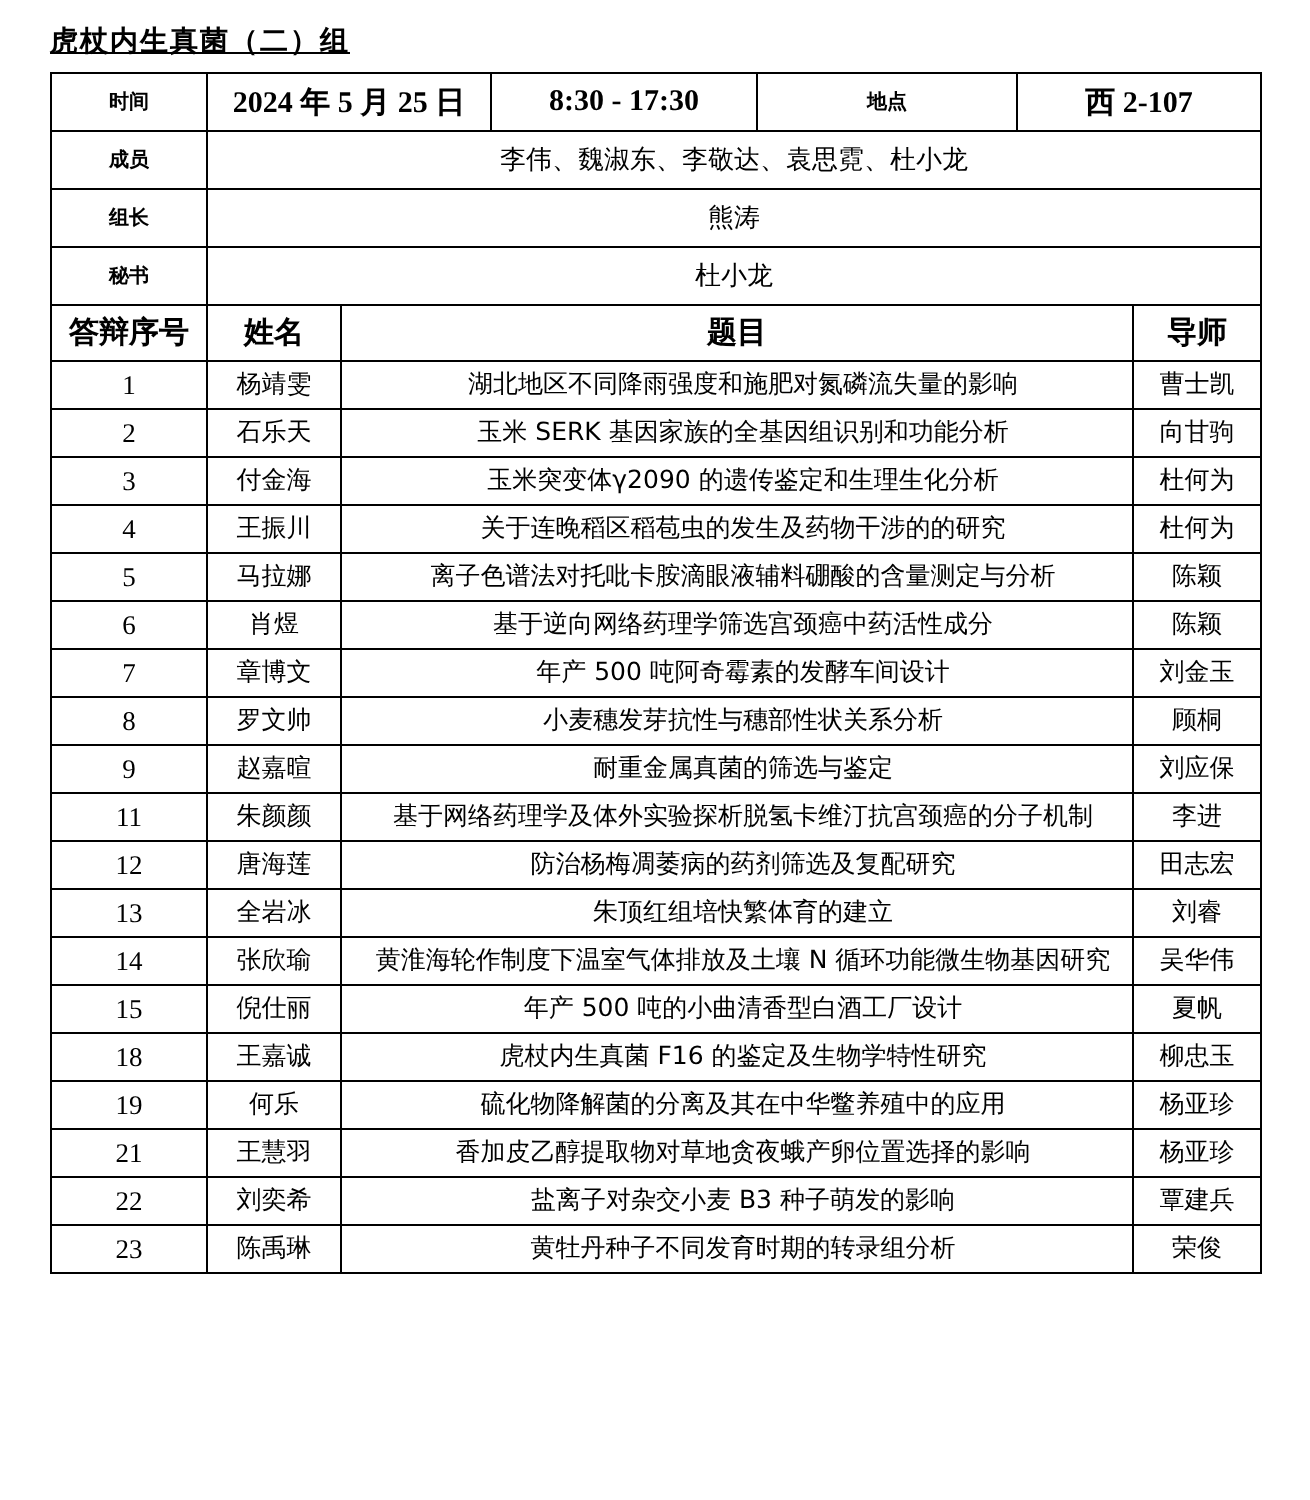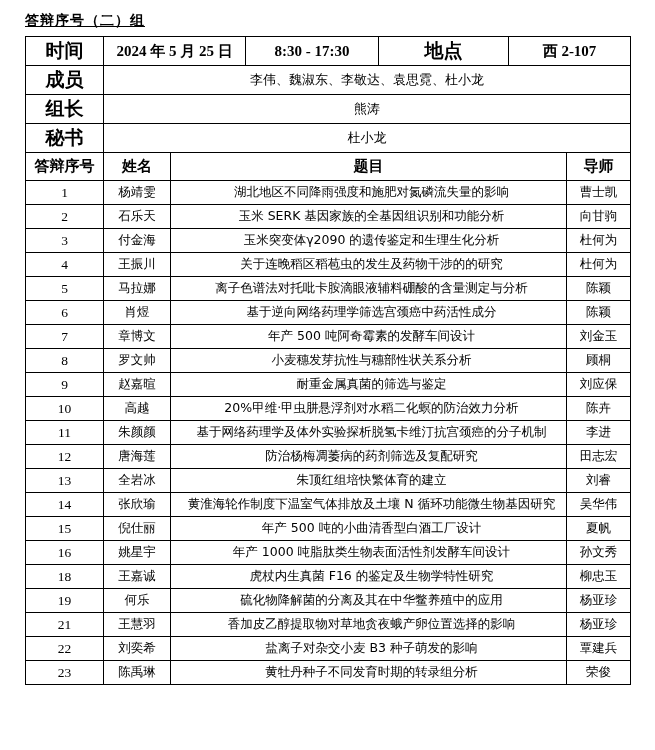--- a/index.html
+++ b/index.html
@@ -33,21 +33,21 @@
   td, th {
     border: 1px solid #000;
     padding: 0 2px;
     text-align: center;
     vertical-align: middle;
     overflow: hidden;
     white-space: nowrap;
   }
   
   .info-table td { height: 28px; font-size: 13px; }
-  .info-table .lbl { font-weight: bold; font-size: 19px; }
+  .info-table .lbl { font-weight: bold; font-size: 10px; }
   .info-table .val-strong {
     font-weight: bold;
     font-size: 15px;
     font-family: "Liberation Serif", "DejaVu Serif", serif;
   }
   
   .main-table { margin-top: -1px; }
   .main-table th {
     height: 27px;
     font-weight: bold;
@@ -61,21 +61,21 @@
   .main-table td.title-cell {
     text-align: center;
     padding-left: 8px;
   }
 </style>
 </head>
 <body>
 
 <div class="page">
 
-  <div class="doc-title">答辩序号（二）组</div>
+  <div class="doc-title">虎杖内生真菌（二）组</div>
 
   <table class="info-table">
     <colgroup>
       <col style="width:78px">
         <col style="width:142px">
         <col style="width:133px">
       <col style="width:130px">
         <col style="width:122px">
     </colgroup>
     <tbody>
@@ -173,26 +173,20 @@
       <td>顾桐</td>
     </tr>
 
     <tr>
       <td class="seq">9</td>
       <td>赵嘉暄</td>
       <td class="title-cell">耐重金属真菌的筛选与鉴定</td>
       <td>刘应保</td>
     </tr>
 
-    <tr>
-      <td class="seq">10</td>
-      <td>高越</td>
-      <td class="title-cell">20%甲维·甲虫肼悬浮剂对水稻二化螟的防治效力分析</td>
-      <td>陈卉</td>
-    </tr>
 
     <tr>
       <td class="seq">11</td>
       <td>朱颜颜</td>
       <td class="title-cell">基于网络药理学及体外实验探析脱氢卡维汀抗宫颈癌的分子机制</td>
       <td>李进</td>
     </tr>
 
     <tr>
       <td class="seq">12</td>
@@ -215,26 +209,20 @@
       <td>吴华伟</td>
     </tr>
 
     <tr>
       <td class="seq">15</td>
       <td>倪仕丽</td>
       <td class="title-cell">年产 500 吨的小曲清香型白酒工厂设计</td>
       <td>夏帆</td>
     </tr>
 
-    <tr>
-      <td class="seq">16</td>
-      <td>姚星宇</td>
-      <td class="title-cell">年产 1000 吨脂肽类生物表面活性剂发酵车间设计</td>
-      <td>孙文秀</td>
-    </tr>
 
 
     <tr>
       <td class="seq">18</td>
       <td>王嘉诚</td>
       <td class="title-cell">虎杖内生真菌 F16 的鉴定及生物学特性研究</td>
       <td>柳忠玉</td>
     </tr>
 
     <tr>

